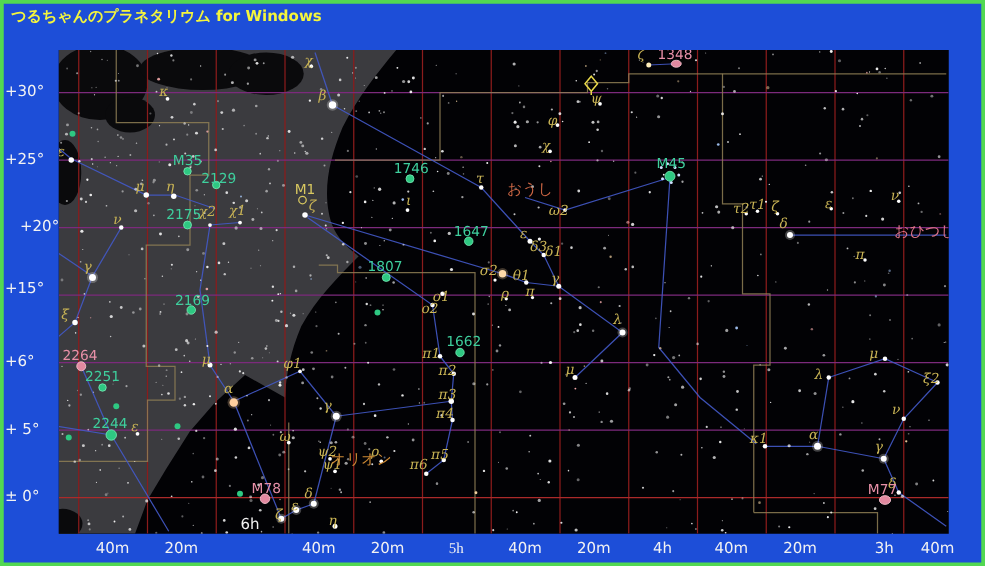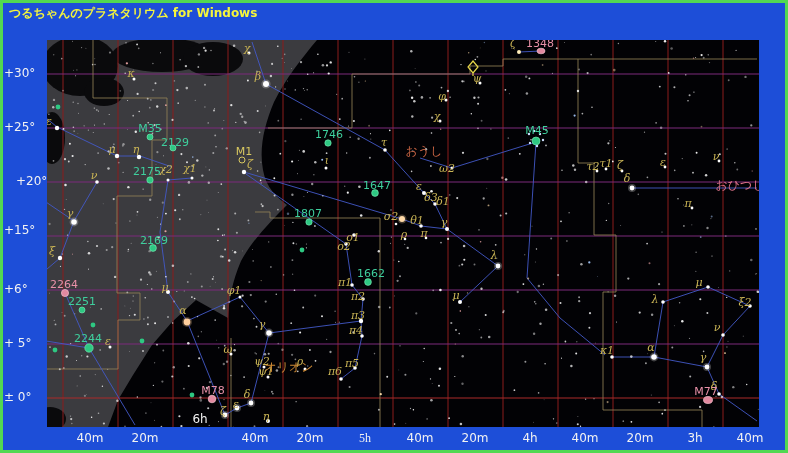--- a/index.html
+++ b/index.html
@@ -1040,16 +1040,16 @@
       <span class="ra-label" style="left: 95px; top: 428px;">20m</span>
       <span class="ra-label" style="left: 150px; top: 409px;">6h</span>
       <span class="ra-label" style="left: 205px; top: 428px;">40m</span>
       <span class="ra-label" style="left: 260px; top: 428px;">20m</span>
       <span class="ra-label" style="left: 315px; top: 428px; font-family: Liberation Serif, serif;">5h</span>
       <span class="ra-label" style="left: 370px; top: 428px;">40m</span>
       <span class="ra-label" style="left: 425px; top: 428px;">20m</span>
       <span class="ra-label" style="left: 480px; top: 428px;">4h</span>
       <span class="ra-label" style="left: 535px; top: 428px;">40m</span>
       <span class="ra-label" style="left: 590px; top: 428px;">20m</span>
-      <span class="ra-label" style="left: 645px; top: 428px;">3h</span>
+      <span class="ra-label" style="left: 645px; top: 428px; text-align: right;">3h</span>
       <span class="ra-label" style="left: 700px; top: 428px;">40m</span>
     </div>
 </div>
 
 </body></html>

